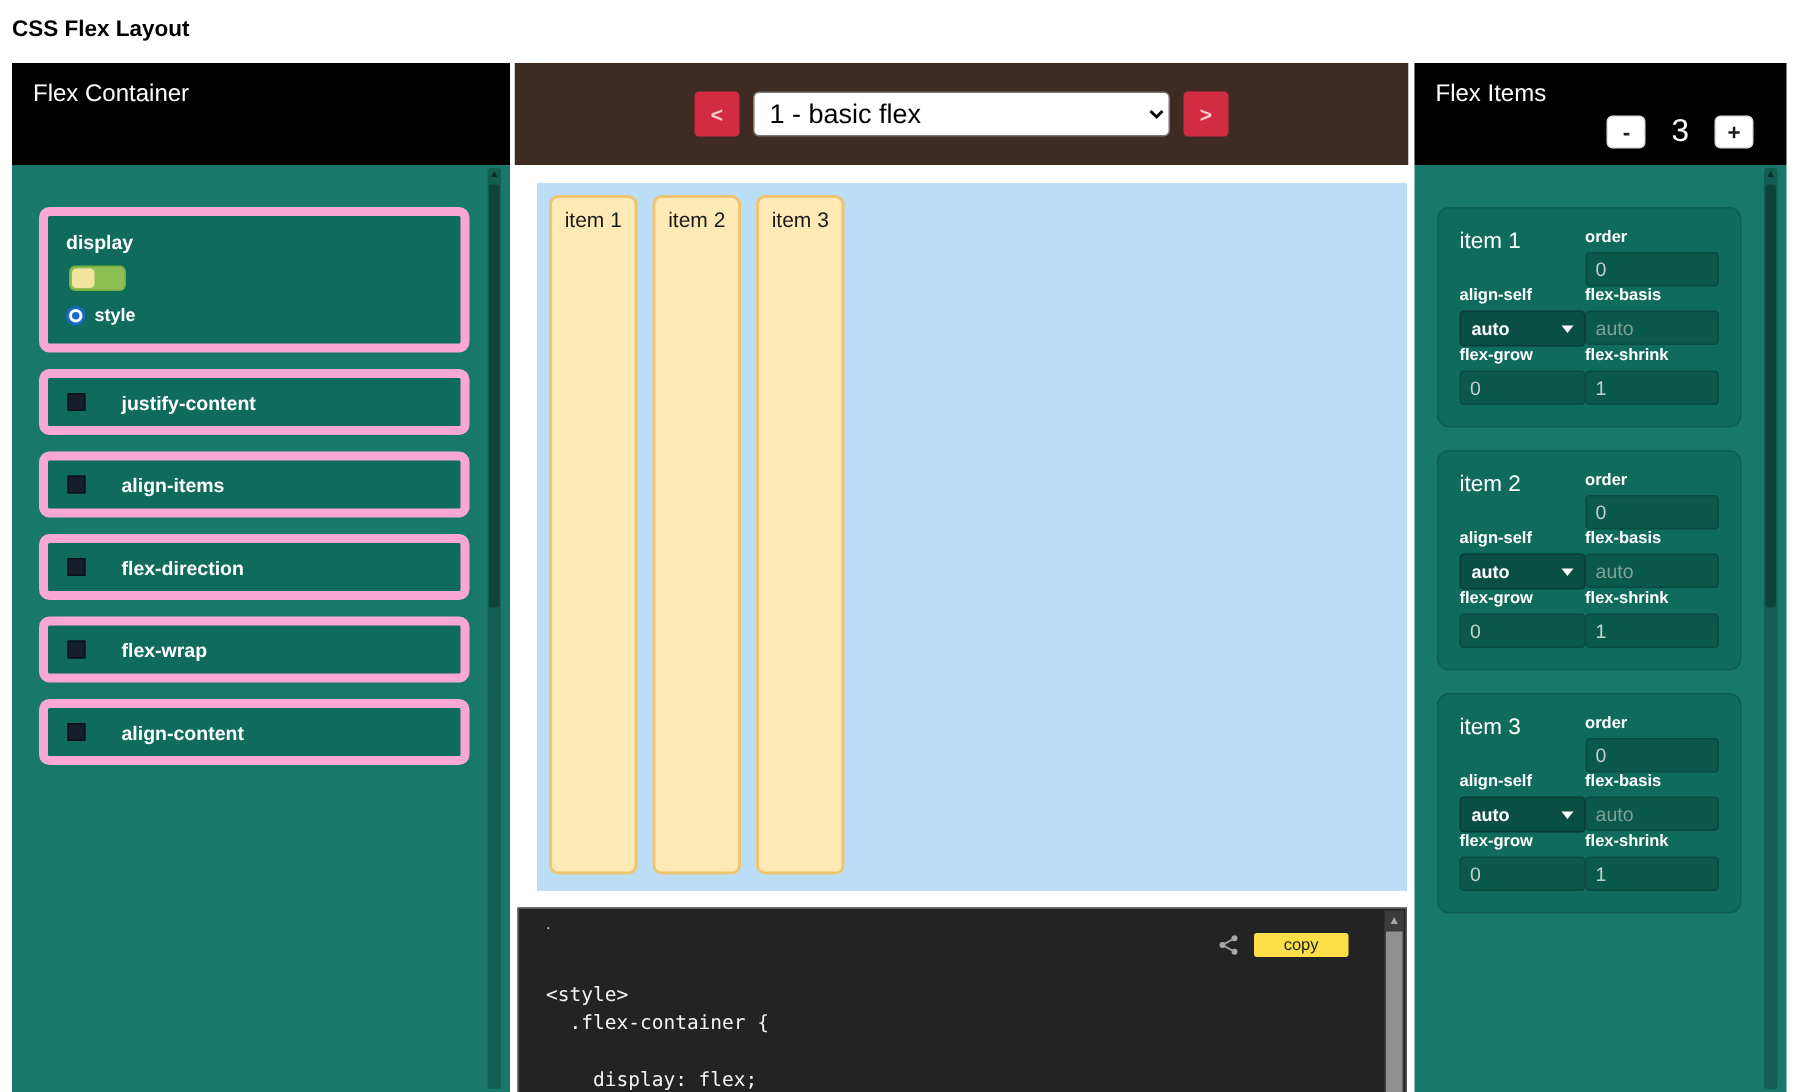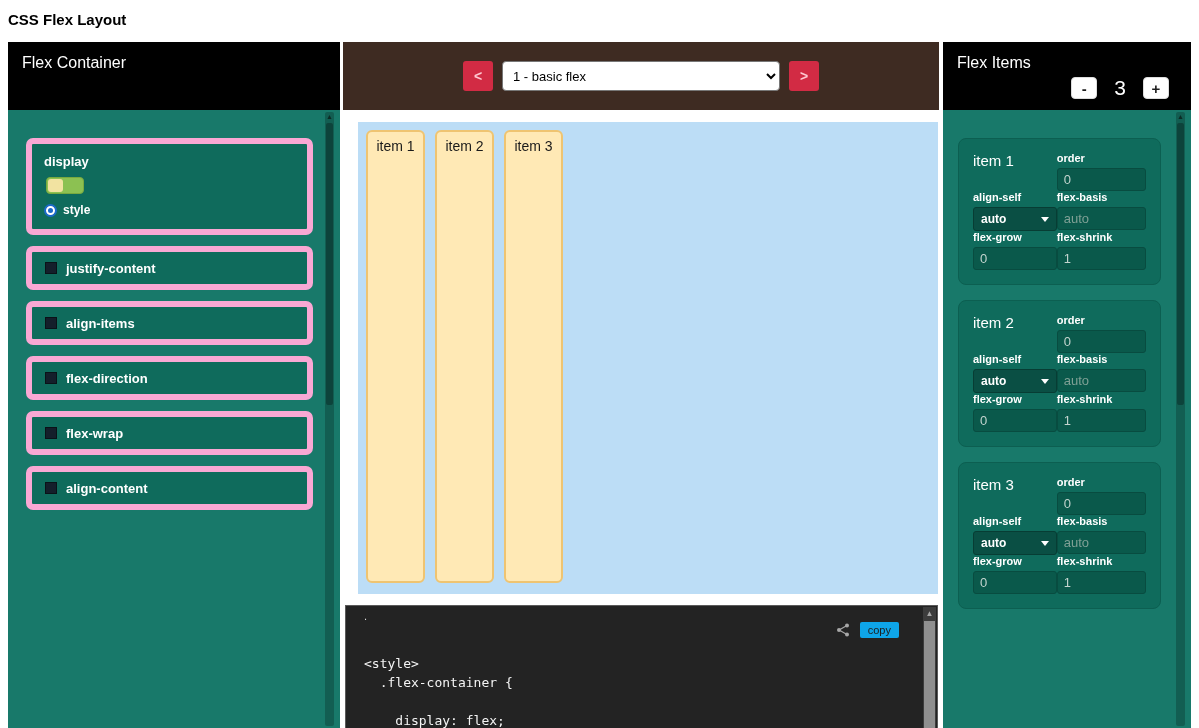--- a/index.html
+++ b/index.html
@@ -24,36 +24,36 @@
   .left-inner { padding: 28px 27px 0 18px; }
   .card { background: #0F6B5C; border: 6px solid #f9a8d4; border-radius: 7px; }
   .display-card { padding: 10px 12px 12px 12px; margin-bottom: 11px; }
   .display-card .card-label { color: #fff; font-weight: bold; font-size: 13px; }
   .toggle { width: 38px; height: 17px; background: #8CC152; border: 1px solid #79a93f; border-radius: 4px; margin: 8px 0 9px 2px; position: relative; cursor: pointer; }
   .toggle .knob { position: absolute; left: 1px; top: 1px; width: 15px; height: 13px; background: #F2E3A1; border-radius: 3px; }
   .radio-row { display: flex; align-items: center; gap: 6px; }
   .radio { width: 13px; height: 13px; border-radius: 50%; border: 2px solid #1B6AC9; background: #fff; position: relative; cursor: pointer; }
   .radio::after { content: ""; position: absolute; left: 2px; top: 2px; width: 5px; height: 5px; border-radius: 50%; background: #1B6AC9; }
   .radio-label { color: #fff; font-size: 12px; font-weight: bold; }
-  .opt-card { height: 44px; display: flex; align-items: center; gap: 9px; padding-left: 13px; margin-bottom: 11px; }
+  .opt-card { height: 44px; display: flex; align-items: center; gap: 24px; padding-left: 13px; margin-bottom: 11px; }
   .checkbox { width: 12px; height: 12px; background: #141F2B; border: 1px solid #0A1218; flex: none; cursor: pointer; }
   .opt-label { color: #fff; font-size: 13px; font-weight: bold; }
 
   
   .navbar { background: #3E2B22; height: 68px; flex: none; display: flex; align-items: center; justify-content: center; gap: 9px; }
   .nav-btn { width: 30px; height: 30px; background: #D22B44; color: #FFC9D2; border: none; border-radius: 3px; font-size: 14px; font-weight: bold; cursor: pointer; }
-  .scene-select { width: 278px; height: 30px; border-radius: 4px; border: 1px solid #777; font-size: 13px; padding: 0 6px; background: #fff; color: #000; font-family: "Liberation Sans", sans-serif; }
+  .scene-select { width: 278px; height: 30px; border-radius: 4px; border: 1px solid #777; font-size: 18px; padding: 0 6px; background: #fff; color: #000; font-family: "Liberation Sans", sans-serif; }
   .preview-wrap { background: #fff; flex: 1; overflow: hidden; }
   .flex-demo { margin: 12px 1px 0 15px; background: #BCDDF6; height: 472px; display: flex; align-items: flex-start; padding: 3px 0 0 3px; }
   .demo-item { width: 59px; height: 453px; margin: 5px; background: #FFE9B5; border: 2px solid #EFC471; border-radius: 6px; text-align: center; padding-top: 6px; font-size: 14px; color: #1a1a1a; }
   .code-panel { margin: 11px 1px 0 2px; height: 300px; background: #232323; border: 1px solid #5a5a5a; position: relative; padding: 4px 24px 10px 18px; }
   .code-top { display: flex; justify-content: space-between; align-items: flex-start; }
   .code-dot { color: #ddd; font-size: 11px; line-height: 12px; }
   .code-actions { display: flex; align-items: center; gap: 10px; margin: 12px 14px 0 0; }
-  .copy-btn { background: #0ea5e9; color: #1d1d1d; border: none; border-radius: 2px; font-size: 11px; padding: 2px 8px; cursor: pointer; font-family: "Liberation Sans", sans-serif; }
+  .copy-btn { background: #fde047; color: #1d1d1d; border: none; border-radius: 2px; font-size: 11px; padding: 2px 20px; cursor: pointer; font-family: "Liberation Sans", sans-serif; }
   .code-block { margin-top: 16px; }
   .code-line { font-family: "DejaVu Sans Mono", monospace; font-size: 13px; line-height: 19px; color: #F4F4F4; white-space: pre; min-height: 19px; }
   .code-scroll { position: absolute; right: 1px; top: 1px; bottom: 1px; width: 13px; background: #3C3C3C; }
   .code-scroll .arrow { display: block; text-align: center; font-size: 8px; line-height: 13px; color: #A7A7A7; cursor: pointer; }
   .code-scroll .thumb { position: absolute; top: 14px; left: 1px; right: 1px; bottom: 2px; background: #8F8F8F; }
 
   
   .items-head { display: flex; flex-direction: column; }
   .count-row { display: flex; align-items: center; justify-content: flex-end; gap: 17px; margin-top: 4px; padding-right: 8px; }
   .count-btn { width: 26px; height: 22px; background: #fff; color: #1d1d1d; border: 1px solid #ddd; border-radius: 4px; font-size: 15px; font-weight: bold; line-height: 1; cursor: pointer; }

